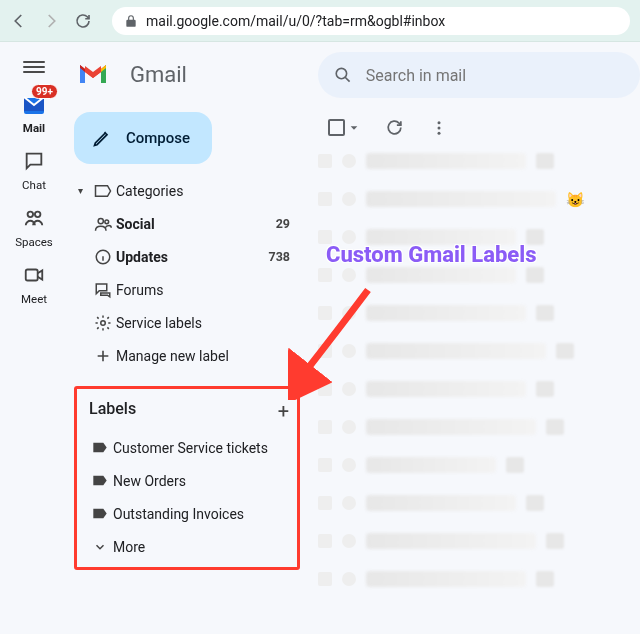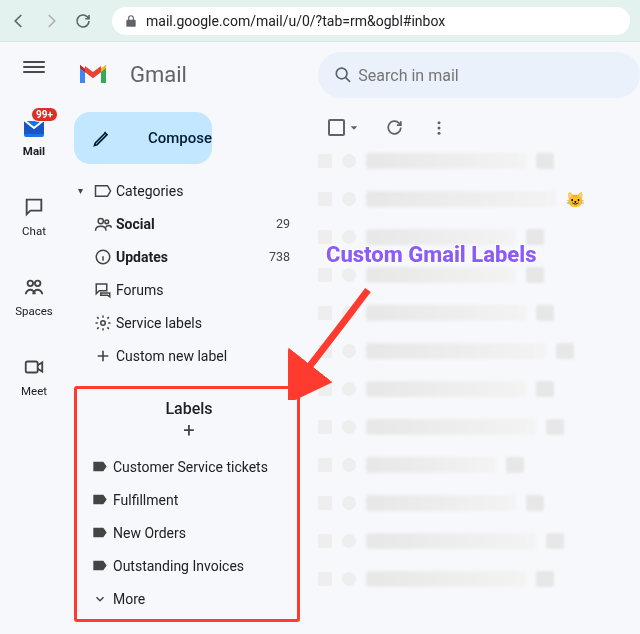--- a/index.html
+++ b/index.html
@@ -9,52 +9,52 @@
   .browser-bar { height: 42px; background: #e3f2ef; display: flex; align-items: center; padding: 8px 10px; gap: 14px; border-bottom: 1px solid #d6e6e2; }
   .nav-arrow { width: 18px; height: 18px; color: #5f6368; display:flex; align-items:center; justify-content:center; cursor:pointer; }
   .nav-arrow.fwd { color: #b0b0b0; }
   .reload { width: 18px; height: 18px; color: #5f6368; display:flex; align-items:center; justify-content:center; cursor:pointer; }
   .addr { flex:1; background:#fff; height:28px; border-radius:14px; display:flex; align-items:center; padding:0 12px; gap:8px; margin-left:6px; }
   .addr svg { flex-shrink:0; }
   .addr-text { font-size:14px; color:#202124; white-space:nowrap; overflow:hidden; }
 
   
   .app { display:flex; height: calc(634px - 42px); }
-  .rail { width: 68px; padding-top: 14px; display:flex; flex-direction:column; align-items:center; gap:35px; }
+  .rail { width: 68px; padding-top: 14px; display:flex; flex-direction:column; align-items:center; gap:12px; }
   .hamburger { width:22px; height:22px; display:flex; flex-direction:column; justify-content:space-around; padding:3px 0; cursor:pointer; }
   .hamburger span { height:2px; background:#4a4a4a; border-radius:1px; }
   .rail-item { display:flex; flex-direction:column; align-items:center; gap:3px; cursor:pointer; }
   .rail-icon { width:28px; height:28px; display:flex; align-items:center; justify-content:center; position:relative; }
   .rail-label { font-size:11.5px; color:#202124; }
   .badge { position:absolute; top:-6px; right:-10px; background:#d93025; color:#fff; font-size:10px; font-weight:700; padding:1px 4px; border-radius:8px; border:1px solid #fff; }
 
   .col2 { width: 240px; padding-top: 10px; }
   .logo-row { display:flex; align-items:center; gap:22px; padding-left:10px; height:44px; }
   .logo-row .gtext { font-size:22px; color:#5f6368; }
-  .compose { margin:16px 0 10px 6px; background:#c2e7ff; border-radius:16px; height:52px; width:138px; display:flex; align-items:center; gap:14px; padding-left:18px; font-size:15px; color:#001d35; font-weight:500; cursor:pointer;justify-content:space-between; }
+  .compose { margin:16px 0 10px 6px; background:#c2e7ff; border-radius:16px; height:52px; width:138px; display:flex; align-items:center; gap:14px; padding-left:18px; font-size:15px; color:#001d35; font-weight:500; cursor:pointer; }
 
   .side-list { display:flex; flex-direction:column; }
   .side-row { display:flex; align-items:center; height:33px; padding-left:10px; border-radius:0 16px 16px 0; cursor:pointer; }
   .side-row .caret { width:12px; font-size:10px; color:#444; }
   .side-row .ic { width:26px; display:flex; justify-content:center; color:#444; }
   .side-row .lbl { flex:1; font-size:14px; color:#202124; }
   .side-row.bold .lbl { font-weight:700; }
   .side-row .cnt { font-size:12.5px; color:#444; padding-right:18px; }
-  .side-row.bold .cnt { font-weight:400; }
+  .side-row.bold .cnt { font-weight:700; }
 
   .labels-box { margin:14px 8px 0 6px; border:3px solid #ff3b2f; border-radius:3px; padding:6px 6px 4px 6px; }
-  .labels-hdr { display:flex; align-items:center; justify-content:space-between; padding:4px 2px 8px 6px;flex-direction:column; }
+  .labels-hdr { display:flex; align-items:flex-start; justify-content:space-between; padding:4px 2px 8px 6px; }
   .labels-hdr .t { font-size:16px; color:#202124; font-weight:500; }
   .labels-hdr .plus { font-size:20px; color:#444; cursor:pointer; }
   .label-row { display:flex; align-items:center; height:33px; padding-left:4px; border-radius:0 16px 16px 0; cursor:pointer; }
   .label-row .ic { width:26px; display:flex; justify-content:center; color:#444; }
   .label-row .lbl { font-size:14px; color:#202124; white-space:nowrap; overflow:hidden; }
 
   .col3 { flex:1; position:relative; padding-top:10px; }
-  .search { background:#eaf1fb; height:46px; border-radius:26px; margin:0 0 0 10px; display:flex; align-items:center; padding:0 16px; gap:6px; color:#5f6368; }
+  .search { background:#eaf1fb; height:46px; border-radius:26px; margin:0 0 0 10px; display:flex; align-items:center; padding:0 16px; gap:14px; color:#5f6368; }
   .search input { border:none; background:transparent; font-size:16px; color:#5f6368; outline:none; width:100%; }
   .toolbar { display:flex; align-items:center; gap:26px; padding:20px 0 14px 20px; }
   .chk { width:17px; height:17px; border:2px solid #5f6368; border-radius:2px; }
   .tb-ic { color:#5f6368; display:flex; align-items:center; }
   .list { padding-left:10px; display:flex; flex-direction:column; gap:18px; }
   .blur-row { height:20px; display:flex; align-items:center; gap:10px; }
   .bchk { width:14px; height:14px; background:#eee; border-radius:2px; }
   .bstar { width:14px; height:14px; background:#eee; border-radius:50%; }
   .btxt { flex:1; height:16px; background:linear-gradient(90deg,#e7e7e7,#f3f3f3); border-radius:4px; filter:blur(1.5px); }
   .btxt2 { width:18px; height:16px; background:#e7e7e7; border-radius:3px; filter:blur(1px); }
@@ -227,44 +227,36 @@
         <span class="lbl">Service labels</span>
       </div>
 
       <div class="side-row">
         <span class="caret"></span>
         <span class="ic">
             <svg width="16" height="16" viewBox="0 0 24 24" fill="none" stroke="#444" stroke-width="2.4">
               <path d="M12 4v16M4 12h16"></path>
             </svg>
           </span>
-        <span class="lbl">Custom new label</span>
+        <span class="lbl">Manage new label</span>
       </div>
     </div>
 
     <div class="labels-box">
       <div class="labels-hdr">
         <span class="t">Labels</span>
         <span class="plus">+</span>
       </div>
       <div class="label-row">
         <span class="ic">
             <svg width="16" height="13" viewBox="0 0 24 18" fill="#444">
               <path d="M2 2h15l5 7-5 7H2V2z"></path>
             </svg>
           </span>
         <span class="lbl">Customer Service tickets</span>
-      </div>
-      <div class="label-row">
-        <span class="ic">
-            <svg width="16" height="13" viewBox="0 0 24 18" fill="#444">
-              <path d="M2 2h15l5 7-5 7H2V2z"></path>
-            </svg>
-          </span>
-        <span class="lbl">Fulfillment</span>
       </div>
       <div class="label-row">
         <span class="ic">
             <svg width="16" height="13" viewBox="0 0 24 18" fill="#444">
               <path d="M2 2h15l5 7-5 7H2V2z"></path>
             </svg>
           </span>
         <span class="lbl">New Orders</span>
       </div>
       <div class="label-row">

